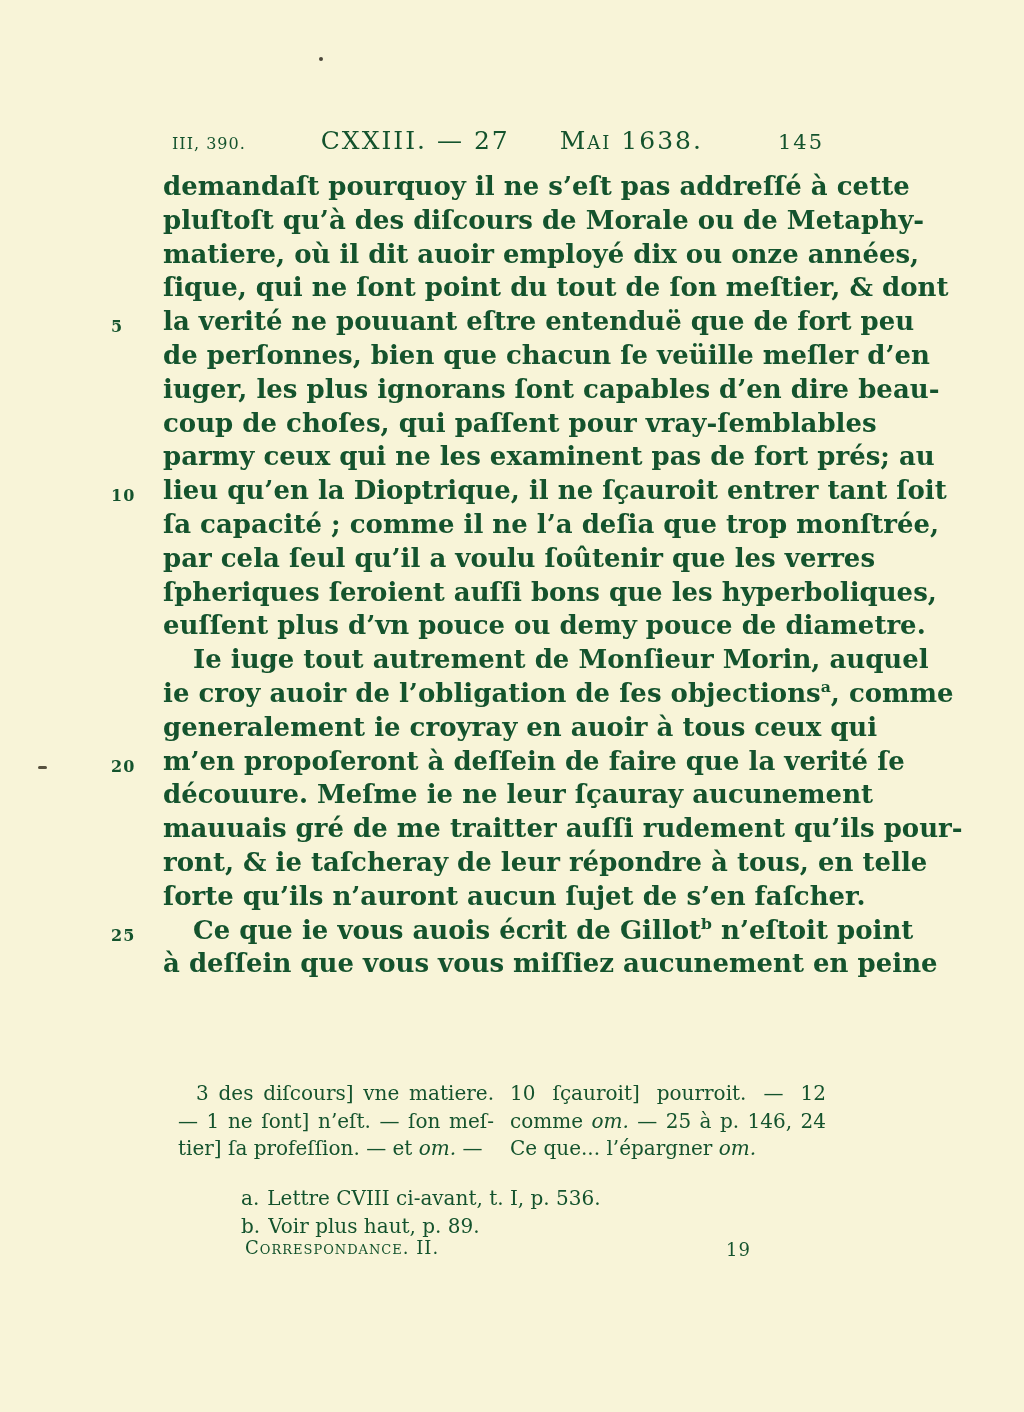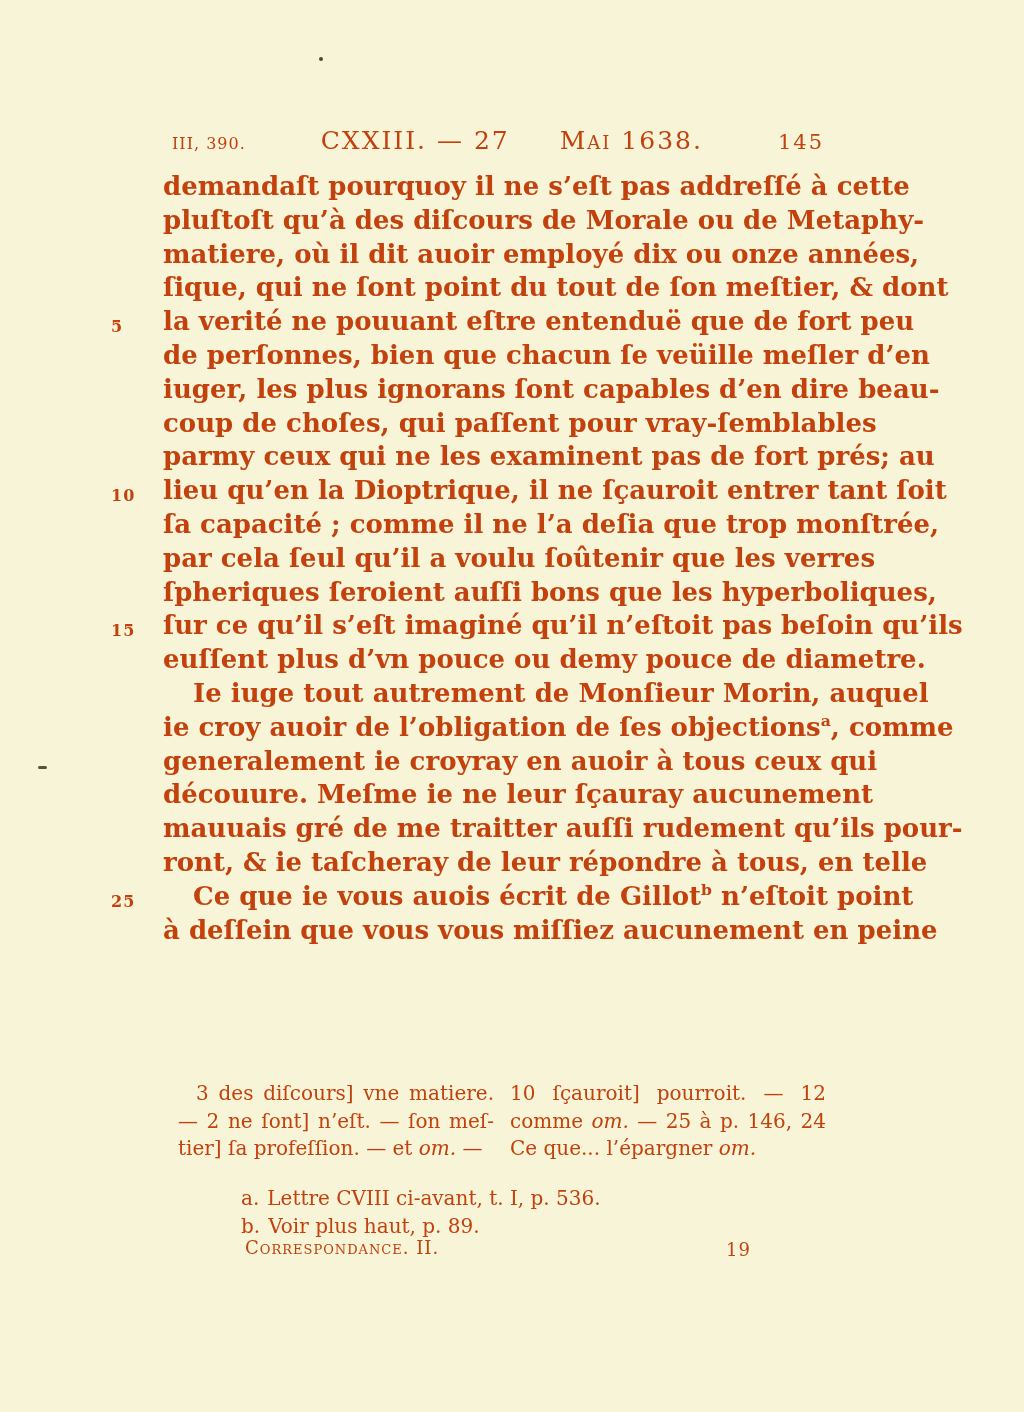--- a/index.html
+++ b/index.html
@@ -1,20 +1,20 @@
 <!DOCTYPE html>
 <html><head>
 <meta charset="utf-8">
 <style>
   html,body{margin:0;padding:0;}
   .page{
     position:relative;
     width:1024px;height:1412px;
     background:#f8f4d8;
-    color:#c2410c;
+    color:#14532d;
     font-family:"DejaVu Serif","Liberation Serif",serif;
     overflow:hidden;
   }
   
   .header{
     position:absolute;top:126px;left:172px;width:652px;
     display:flex;align-items:baseline;
   }
   .h-left{font-size:16px;letter-spacing:1px;white-space:nowrap;}
   .h-center{
@@ -86,36 +86,37 @@
       <div class="line"><span>ſique, qui ne ſont point du tout de ſon meſtier, &amp; dont</span></div>
       <div class="line"><span class="lineno">5</span><span>la verité ne pouuant eſtre entenduë que de fort peu</span></div>
       <div class="line"><span>de perſonnes, bien que chacun ſe veüille meſler d’en</span></div>
       <div class="line"><span>iuger, les plus ignorans ſont capables d’en dire beau-</span></div>
       <div class="line"><span>coup de choſes, qui paſſent pour vray-ſemblables</span></div>
       <div class="line"><span>parmy ceux qui ne les examinent pas de fort prés; au</span></div>
       <div class="line"><span class="lineno">10</span><span>lieu qu’en la Dioptrique, il ne ſçauroit entrer tant ſoit</span></div>
       <div class="line"><span>ſa capacité ; comme il ne l’a deſia que trop monſtrée,</span></div>
       <div class="line"><span>par cela ſeul qu’il a voulu ſoûtenir que les verres</span></div>
       <div class="line"><span>ſpheriques ſeroient auſſi bons que les hyperboliques,</span></div>
-      <div class="line"><span class="lineno">15</span><span>ſur ce qu’il s’eſt imaginé qu’il n’eſtoit pas beſoin qu’ils</span></div>
       <div class="line nojust"><span>euſſent plus d’vn pouce ou demy pouce de diametre.</span></div>
       <div class="line indent"><span>Ie iuge tout autrement de Monſieur Morin, auquel</span></div>
       <div class="line"><span>ie croy auoir de l’obligation de ſes objections</span><sup class="note-ref">a</sup><span>, comme</span></div>
       <div class="line"><span>generalement ie croyray en auoir à tous ceux qui</span></div>
+      <div class="line"><span class="lineno">20</span><span>m’en propoſeront à deſſein de faire que la verité ſe</span></div>
       <div class="line"><span>découure. Meſme ie ne leur ſçauray aucunement</span></div>
       <div class="line"><span>mauuais gré de me traitter auſſi rudement qu’ils pour-</span></div>
       <div class="line"><span>ront, &amp; ie taſcheray de leur répondre à tous, en telle</span></div>
+      <div class="line nojust"><span>ſorte qu’ils n’auront aucun ſujet de s’en faſcher.</span></div>
       <div class="line indent"><span class="lineno">25</span><span>Ce que ie vous auois écrit de Gillot</span><sup class="note-ref">b</sup><span> n’eſtoit point</span></div>
       <div class="line"><span>à deſſein que vous vous miſſiez aucunement en peine</span></div>
     </div>
 
   <div class="apparatus">
     <div class="app-col" id="app-left">
         <div class="app-line indent"><span>3 des diſcours] vne matiere.</span></div>
-        <div class="app-line"><span>— 2 ne ſont] n’eſt. — ſon meſ-</span></div>
+        <div class="app-line"><span>— 1 ne ſont] n’eſt. — ſon meſ-</span></div>
         <div class="app-line nojust"><span>tier] ſa profeſſion. — et </span><span class="it">om.</span><span> —</span></div>
       </div>
     <div class="app-col" id="app-right">
         <div class="app-line"><span>10 ſçauroit] pourroit. — 12</span></div>
         <div class="app-line"><span>comme </span><span class="it">om.</span><span> — 25 à p. 146, 24</span></div>
         <div class="app-line nojust"><span>Ce que... l’épargner </span><span class="it">om.</span></div>
       </div>
   </div>
 
   <div class="footnotes" id="footnotes">

